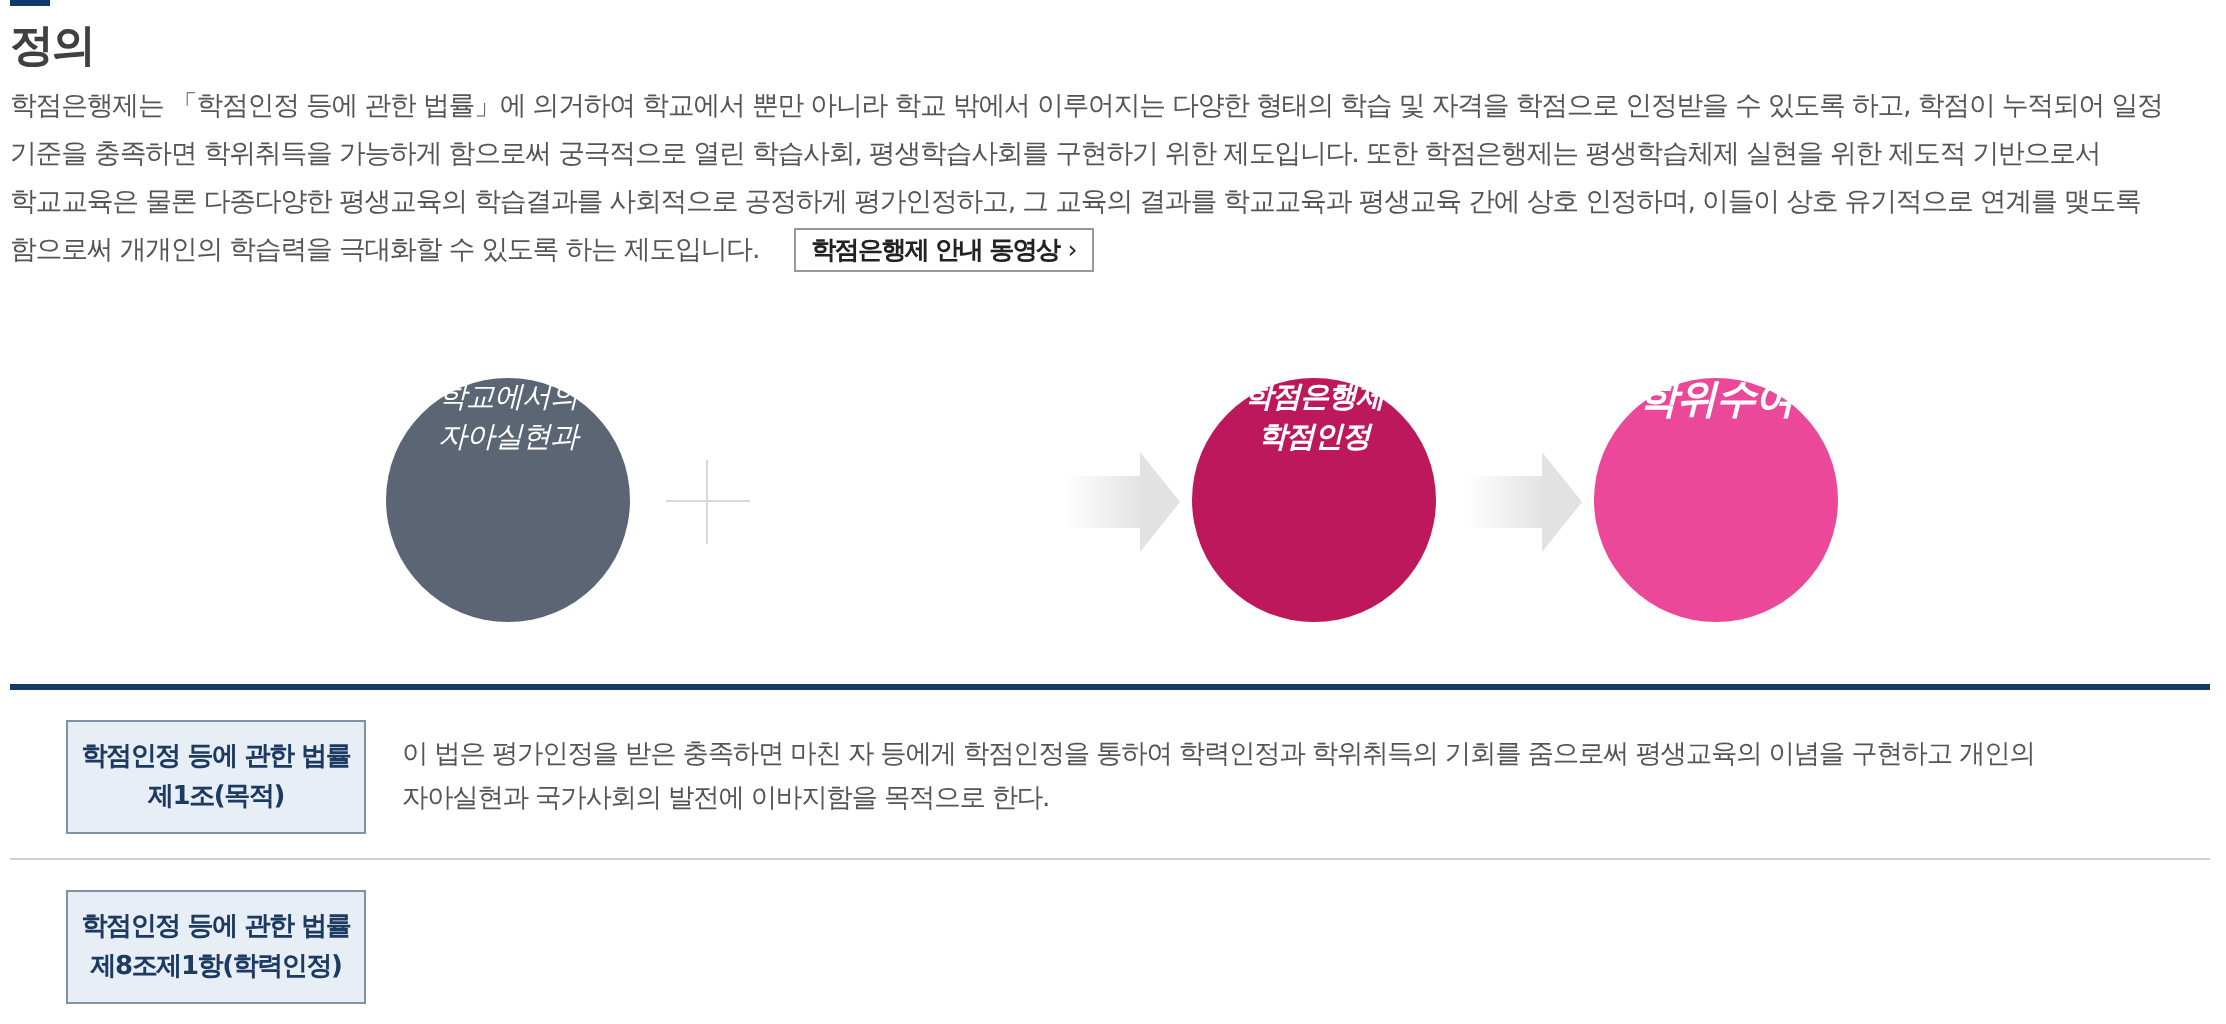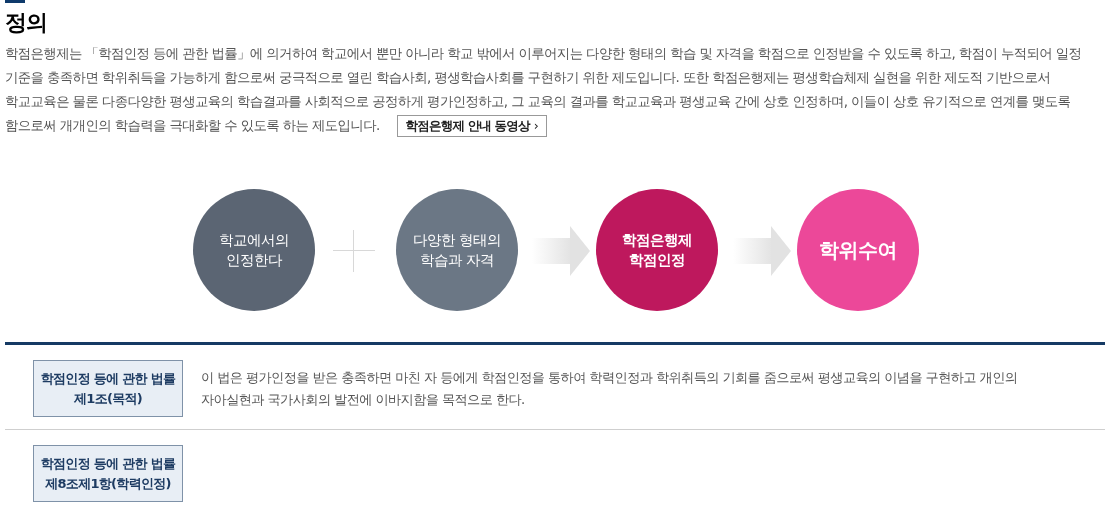--- a/index.html
+++ b/index.html
@@ -1,27 +1,27 @@
 <!DOCTYPE html>
 <html><head>
 <meta charset="utf-8">
 <style>
   * { box-sizing: border-box; margin: 0; padding: 0; }
   html, body { width: 1113px; height: 512px; background: #ffffff; overflow: hidden; }
   body { font-family: "DejaVu Sans", "Liberation Sans", sans-serif; color: #444; position: relative; }
 
   .title-accent { position: absolute; left: 5px; top: 0; width: 20px; height: 3px; background: #0e3a6b; }
-  .page-title { position: absolute; left: 5px; top: 8px; font-size: 22px; font-weight: bold; color: #000000; letter-spacing: -1px; }
+  .page-title { position: absolute; left: 5px; top: 8px; font-size: 22px; font-weight: bold; color: #404040; letter-spacing: -1px; }
 
   .intro { position: absolute; left: 5px; top: 42px; width: 1105px; font-size: 13.4px; line-height: 24px; color: #555; letter-spacing: -0.6px; word-break: keep-all; }
   .video-btn { display: inline-block; margin-left: 17px; padding: 0 8px; height: 22px; line-height: 20px; border: 1px solid #999; background: #fff; font-size: 12.5px; font-weight: bold; color: #222; vertical-align: middle; cursor: pointer; letter-spacing: -0.8px; }
   .video-btn .chev { margin-left: 4px; font-weight: normal; }
 
   .flow { position: absolute; left: 0; top: 186px; width: 1113px; height: 130px; }
-  .circle { position: absolute; top: 3px; width: 122px; height: 122px; border-radius: 50%; display: flex; align-items: center; justify-content: center; text-align: center; color: #fff; font-size: 14.5px; line-height: 20px; letter-spacing: -0.5px; }
+  .circle { position: absolute; top: 3px; width: 122px; height: 122px; border-radius: 50%; display: flex; justify-content: center; text-align: center; color: #fff; font-size: 14.5px; line-height: 20px; letter-spacing: -0.5px; font-style: italic; }
   .circle span { display: block; }
   .c1 { left: 193px; background: #5b6573; }
   .c2 { left: 396px; background: #6b7785; }
   .c3 { left: 596px; background: #be185d; font-weight: bold; }
   .c4 { left: 797px; background: #ec4899; font-size: 20px; font-weight: bold; }
 
   .plus { position: absolute; left: 333px; top: 44px; width: 42px; height: 42px; }
   .plus::before { content: ""; position: absolute; left: 20px; top: 0; width: 1px; height: 42px; background: #d8d8d8; }
   .plus::after { content: ""; position: absolute; top: 20px; left: 0; height: 1px; width: 42px; background: #d8d8d8; }
 
@@ -43,30 +43,24 @@
 
 <div class="title-accent"></div>
 <h2 class="page-title">정의</h2>
 
 <p class="intro"><span>학점은행제는 「학점인정 등에 관한 법률」에 의거하여 학교에서 뿐만 아니라 학교 밖에서 이루어지는 다양한 형태의 학습 및 자격을 학점으로 인정받을 수 있도록 하고, 학점이 누적되어 일정 기준을 충족하면 학위취득을 가능하게 함으로써 궁극적으로 열린 학습사회, 평생학습사회를 구현하기 위한 제도입니다. 또한 학점은행제는 평생학습체제 실현을 위한 제도적 기반으로서 학교교육은 물론 다종다양한 평생교육의 학습결과를 사회적으로 공정하게 평가인정하고, 그 교육의 결과를 학교교육과 평생교육 간에 상호 인정하며, 이들이 상호 유기적으로 연계를 맺도록 함으로써 개개인의 학습력을 극대화할 수 있도록 하는 제도입니다.</span><a class="video-btn"><span>학점은행제 안내 동영상</span><span class="chev">›</span></a></p>
 
 <div class="flow">
   <div class="circle c1">
     <div>
         <span>학교에서의</span>
-        <span>인정한다</span>
+        <span>자아실현과</span>
       </div>
   </div>
   <div class="plus"></div>
-  <div class="circle c2">
-    <div>
-        <span>다양한 형태의</span>
-        <span>학습과 자격</span>
-      </div>
-  </div>
   <div class="arrow a1">
       <div class="shaft"></div>
       <div class="head"></div>
     </div>
   <div class="circle c3">
     <div>
         <span>학점은행제</span>
         <span>학점인정</span>
       </div>
   </div>

